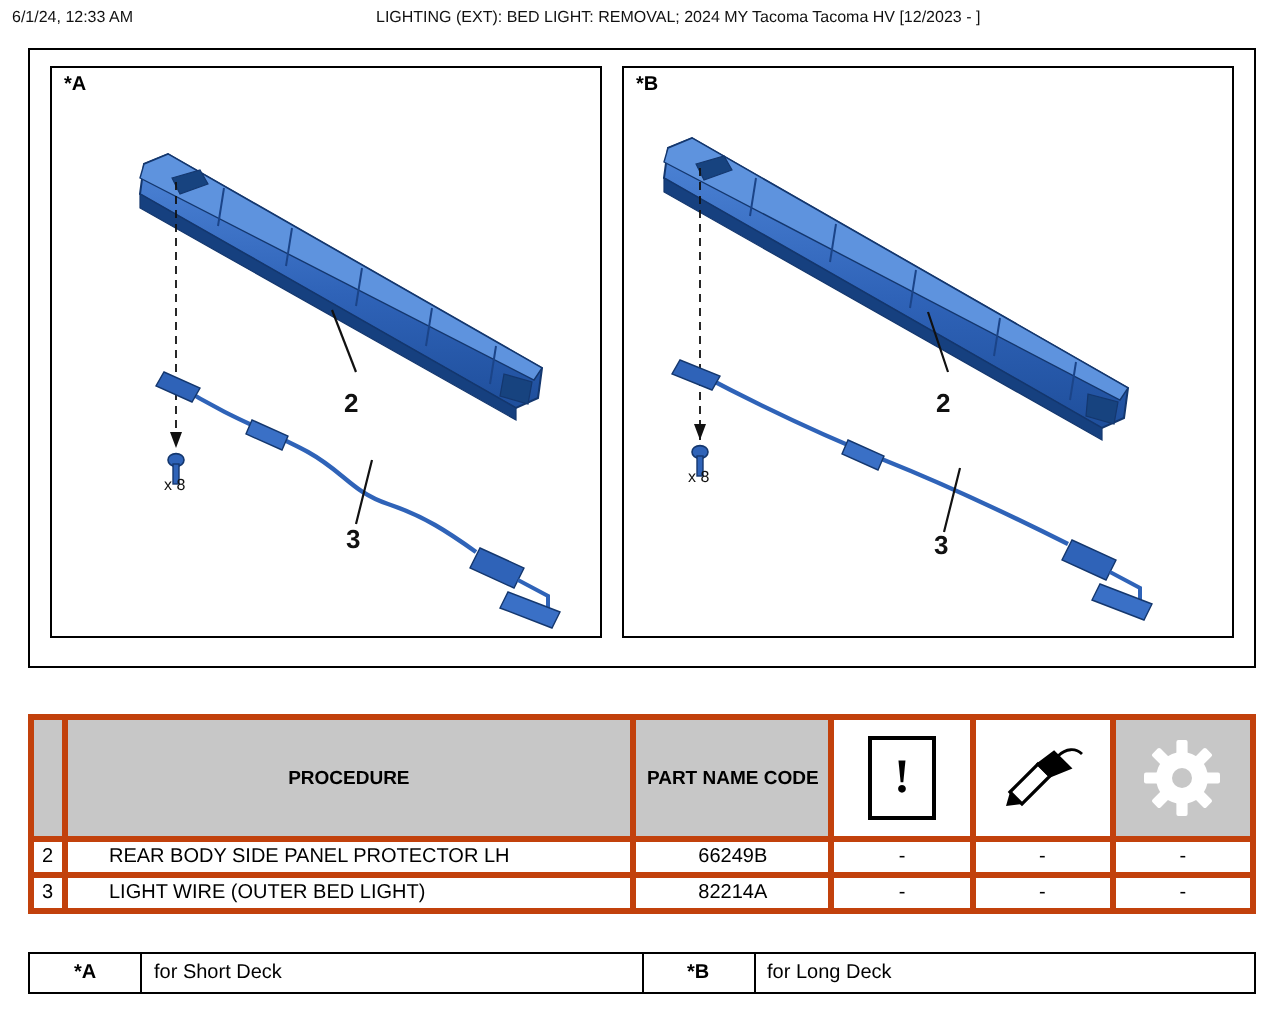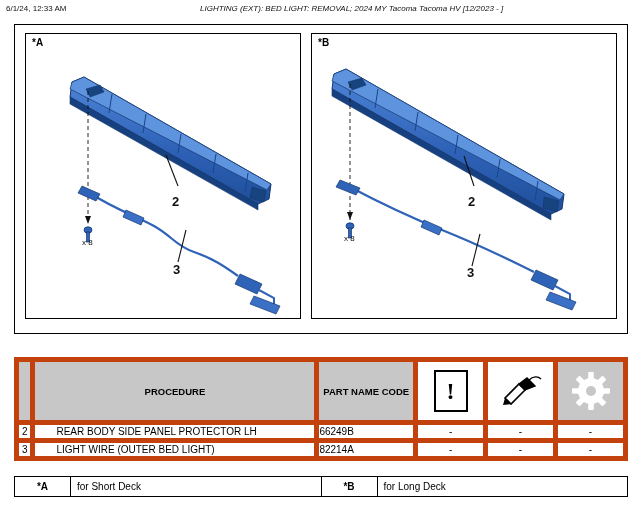--- a/index.html
+++ b/index.html
@@ -31,24 +31,23 @@
     color: #111;
   }
   .header .date {
     position: absolute;
     left: 6px;
     top: 0;
     white-space: nowrap;
   }
   .header .title {
     position: absolute;
-    left: 200px;
+    left: 188px;
     top: 0;
     white-space: nowrap;
-    font-style: italic;
   }
   
   .figure-frame {
     position: absolute;
     left: 14px;
     top: 24px;
     width: 614px;
     height: 310px;
     border: 1px solid #000;
     box-sizing: border-box;
@@ -88,21 +87,21 @@
   .parts-table {
     position: absolute;
     left: 14px;
     top: 357px;
     width: 614px;
     border-collapse: collapse;
     table-layout: fixed;
     font-size: 10px;
   }
   .parts-table td, .parts-table th {
-    border: 5px solid #c2410c;
+    border: 3px solid #c2410c;
     padding: 0;
     box-sizing: border-box;
   }
   .hdr-row td {
     background: #c7c7c7;
     text-align: center;
     vertical-align: middle;
     height: 58px;
     font-weight: bold;
     font-size: 9.5px;
@@ -115,21 +114,21 @@
   .proc-col { width: 276px; }
   .pnc-col { width: 96px; text-align: center; }
   .ic-col { width: 68px; }
   .body-row td {
     height: 18px;
     font-size: 10px;
     vertical-align: middle;
   }
   .body-row td.num-col { text-align: center; }
   .body-row td.proc-col { padding-left: 21px; }
-  .body-row td.pnc-col { text-align: left; margin-left: 32px; }
+  .body-row td.pnc-col { text-align: center; margin-left: 32px; }
   .body-row td.dash { text-align: center; }
   .icon-box {
     width: 100%;
     height: 58px;
     display: flex;
     align-items: center;
     justify-content: center;
   }
   .warn-icon {
     width: 30px;

